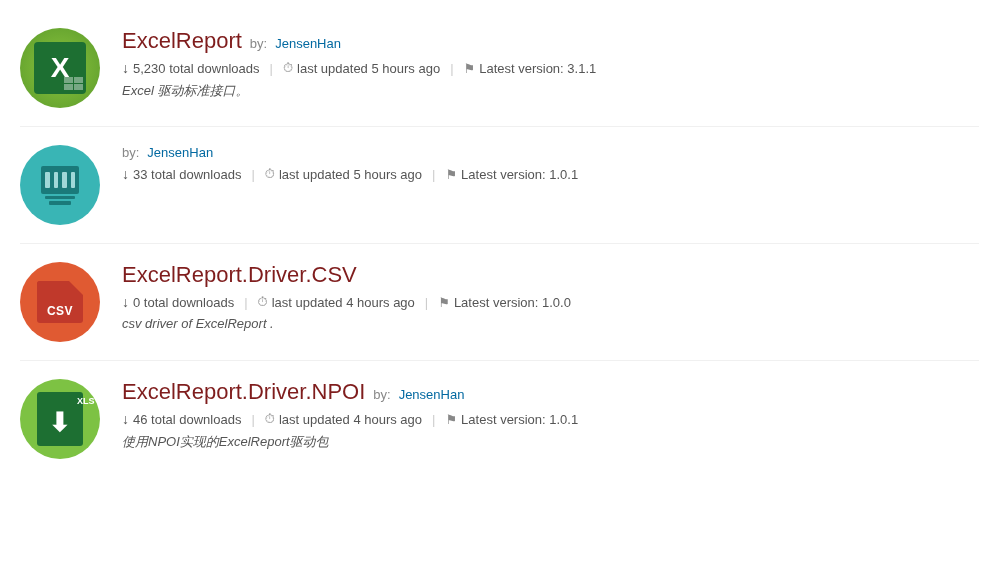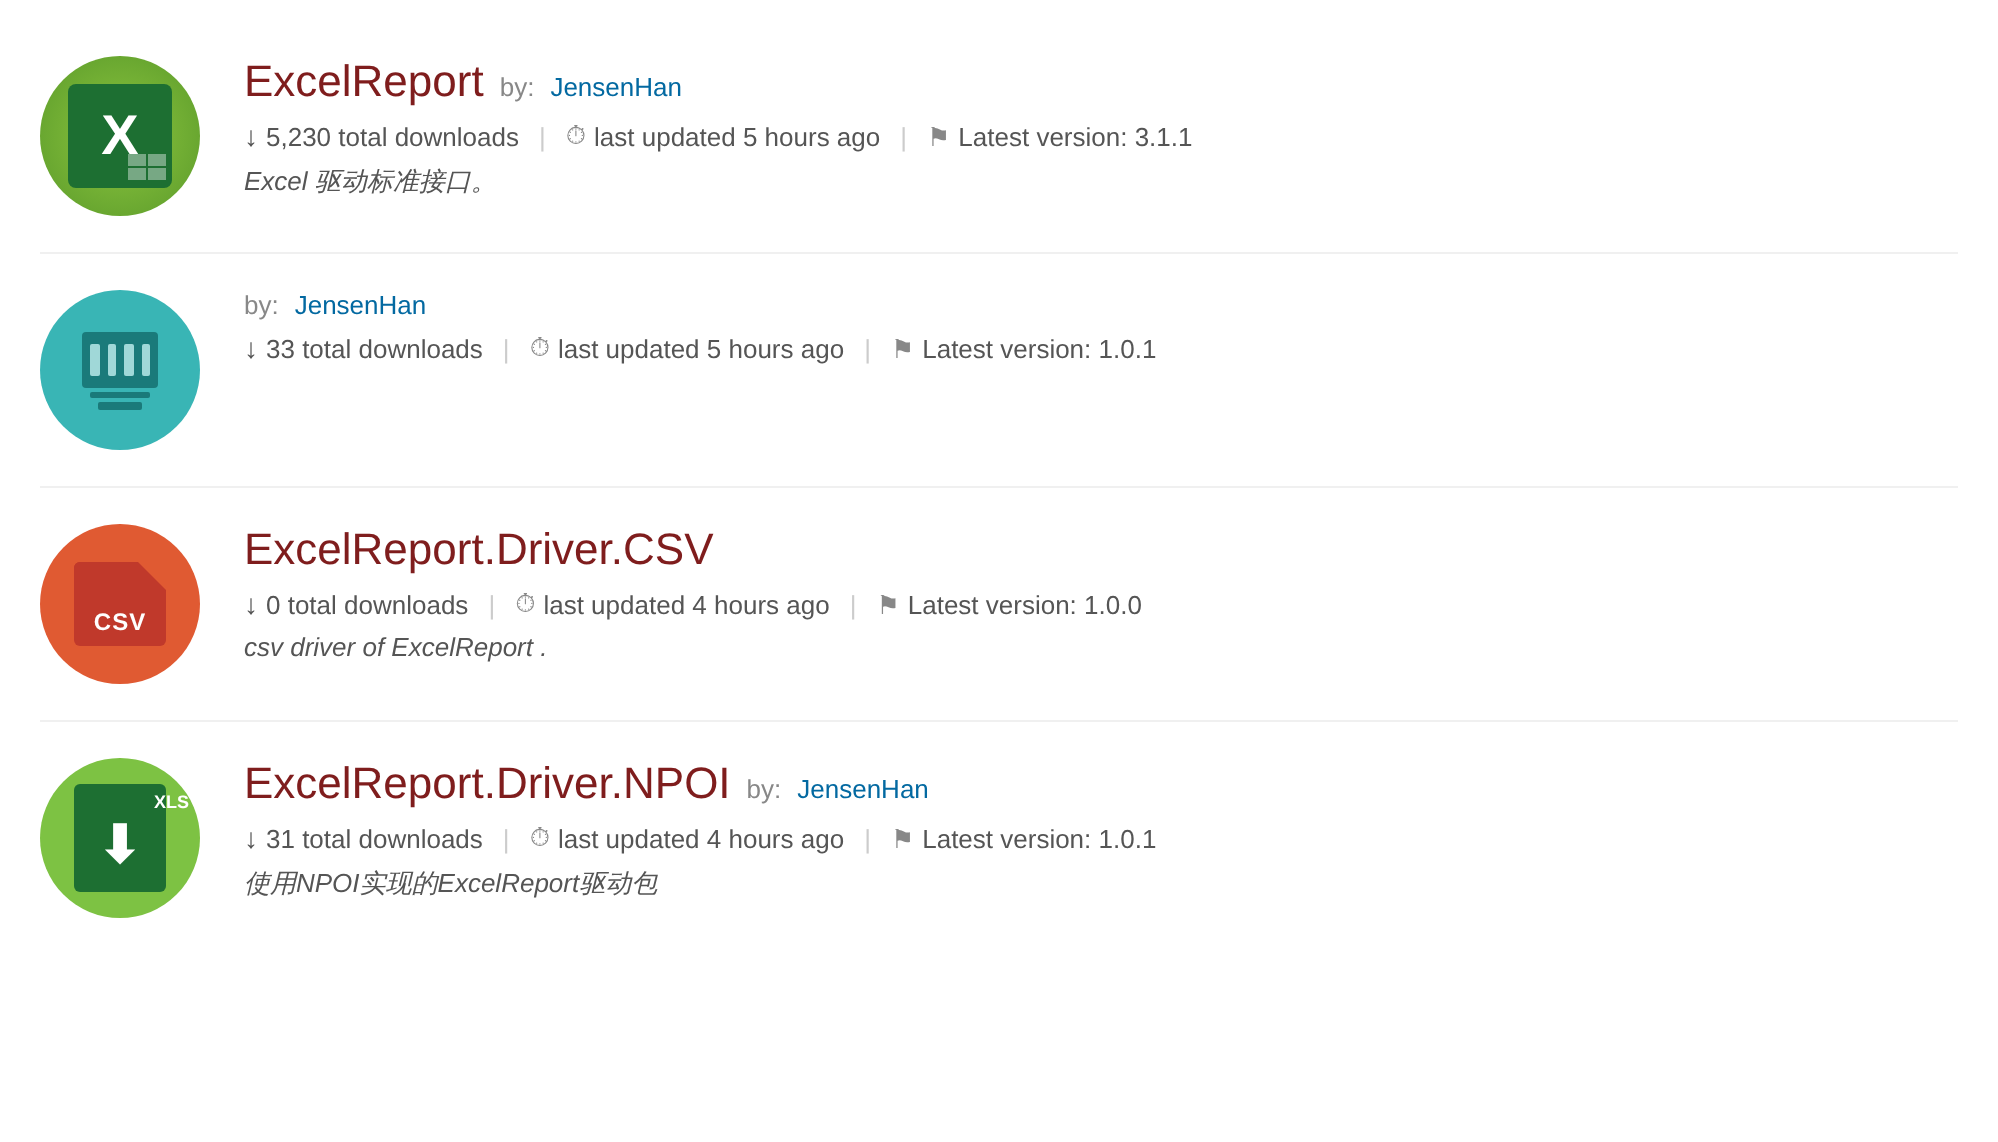--- a/index.html
+++ b/index.html
@@ -215,21 +215,21 @@
     </div>
       <div class="package-info">
         <div class="package-title-row">
           <a class="package-name" href="#">ExcelReport.Driver.NPOI</a>
           <span class="by-label">by:</span>
           <span class="author-name">JensenHan</span>
         </div>
         <div class="package-meta">
           <span class="meta-item">
             <span style="color:#555;font-size:14px;">↓</span> 
-            <span>31 total downloads</span>
+            <span>46 total downloads</span>
           </span>
           <span class="meta-separator">|</span>
           <span class="meta-item">
             <span style="color:#888;">⏱</span> 
             <span>last updated 4 hours ago</span>
           </span>
           <span class="meta-separator">|</span>
           <span class="meta-item">
             <span style="color:#888;">⚑</span> 
             <span>Latest version: 1.0.1</span>

